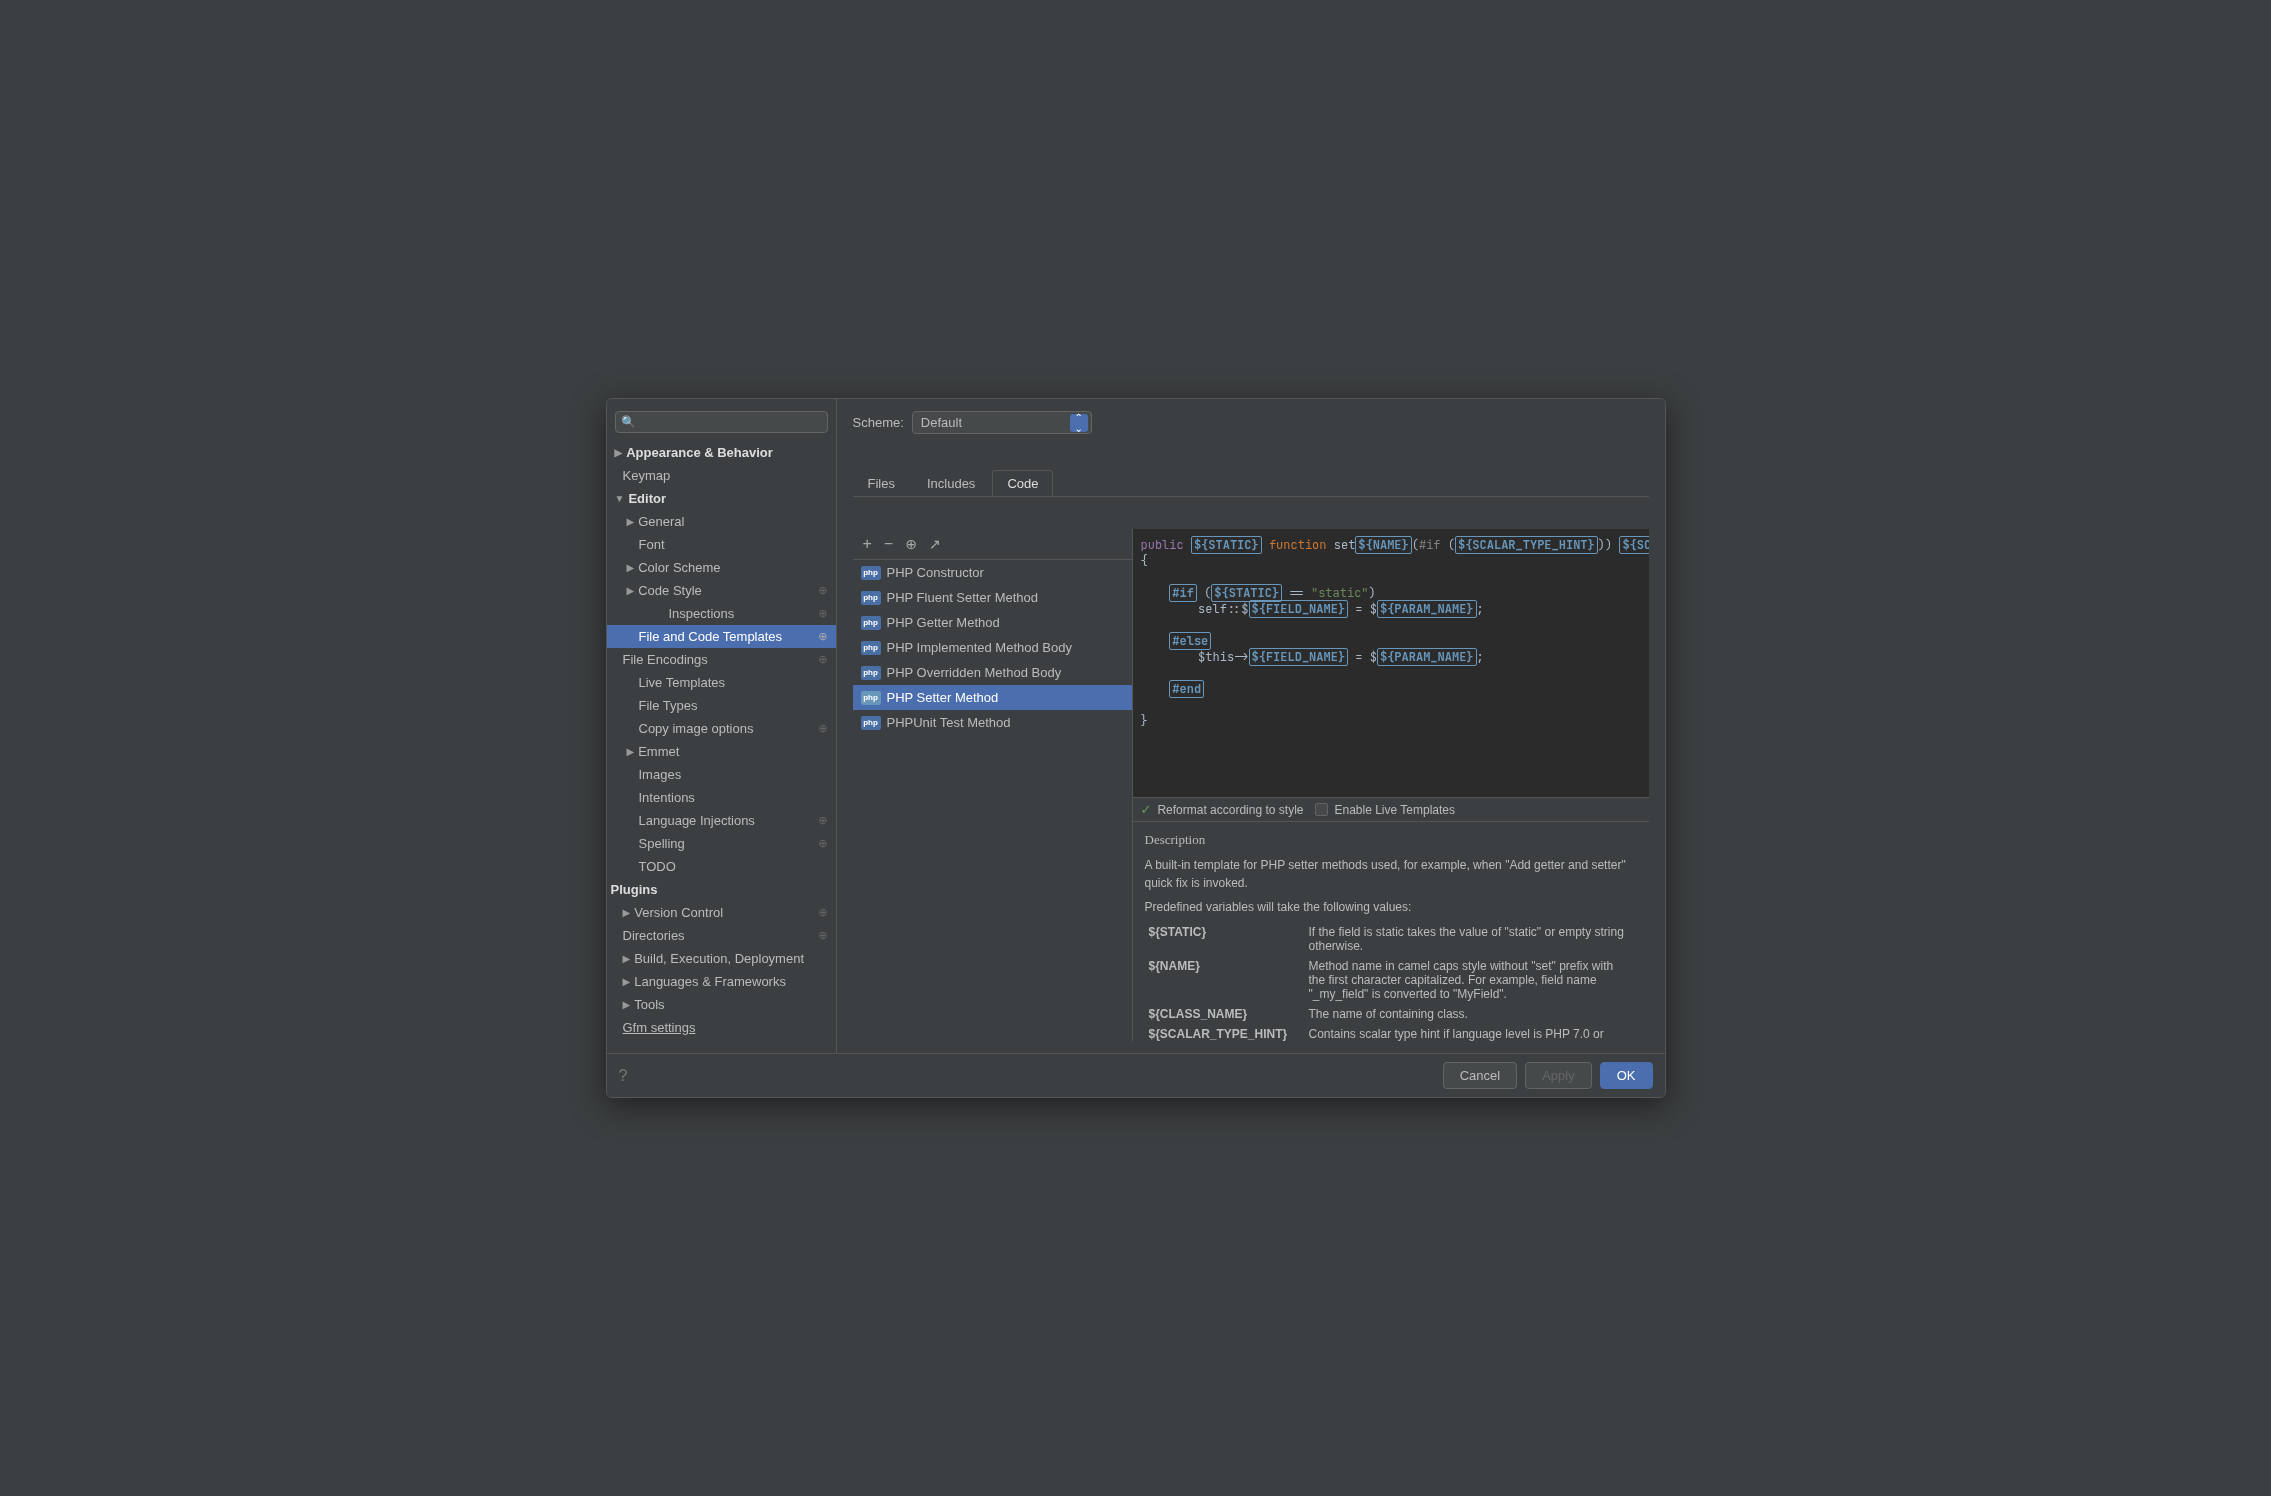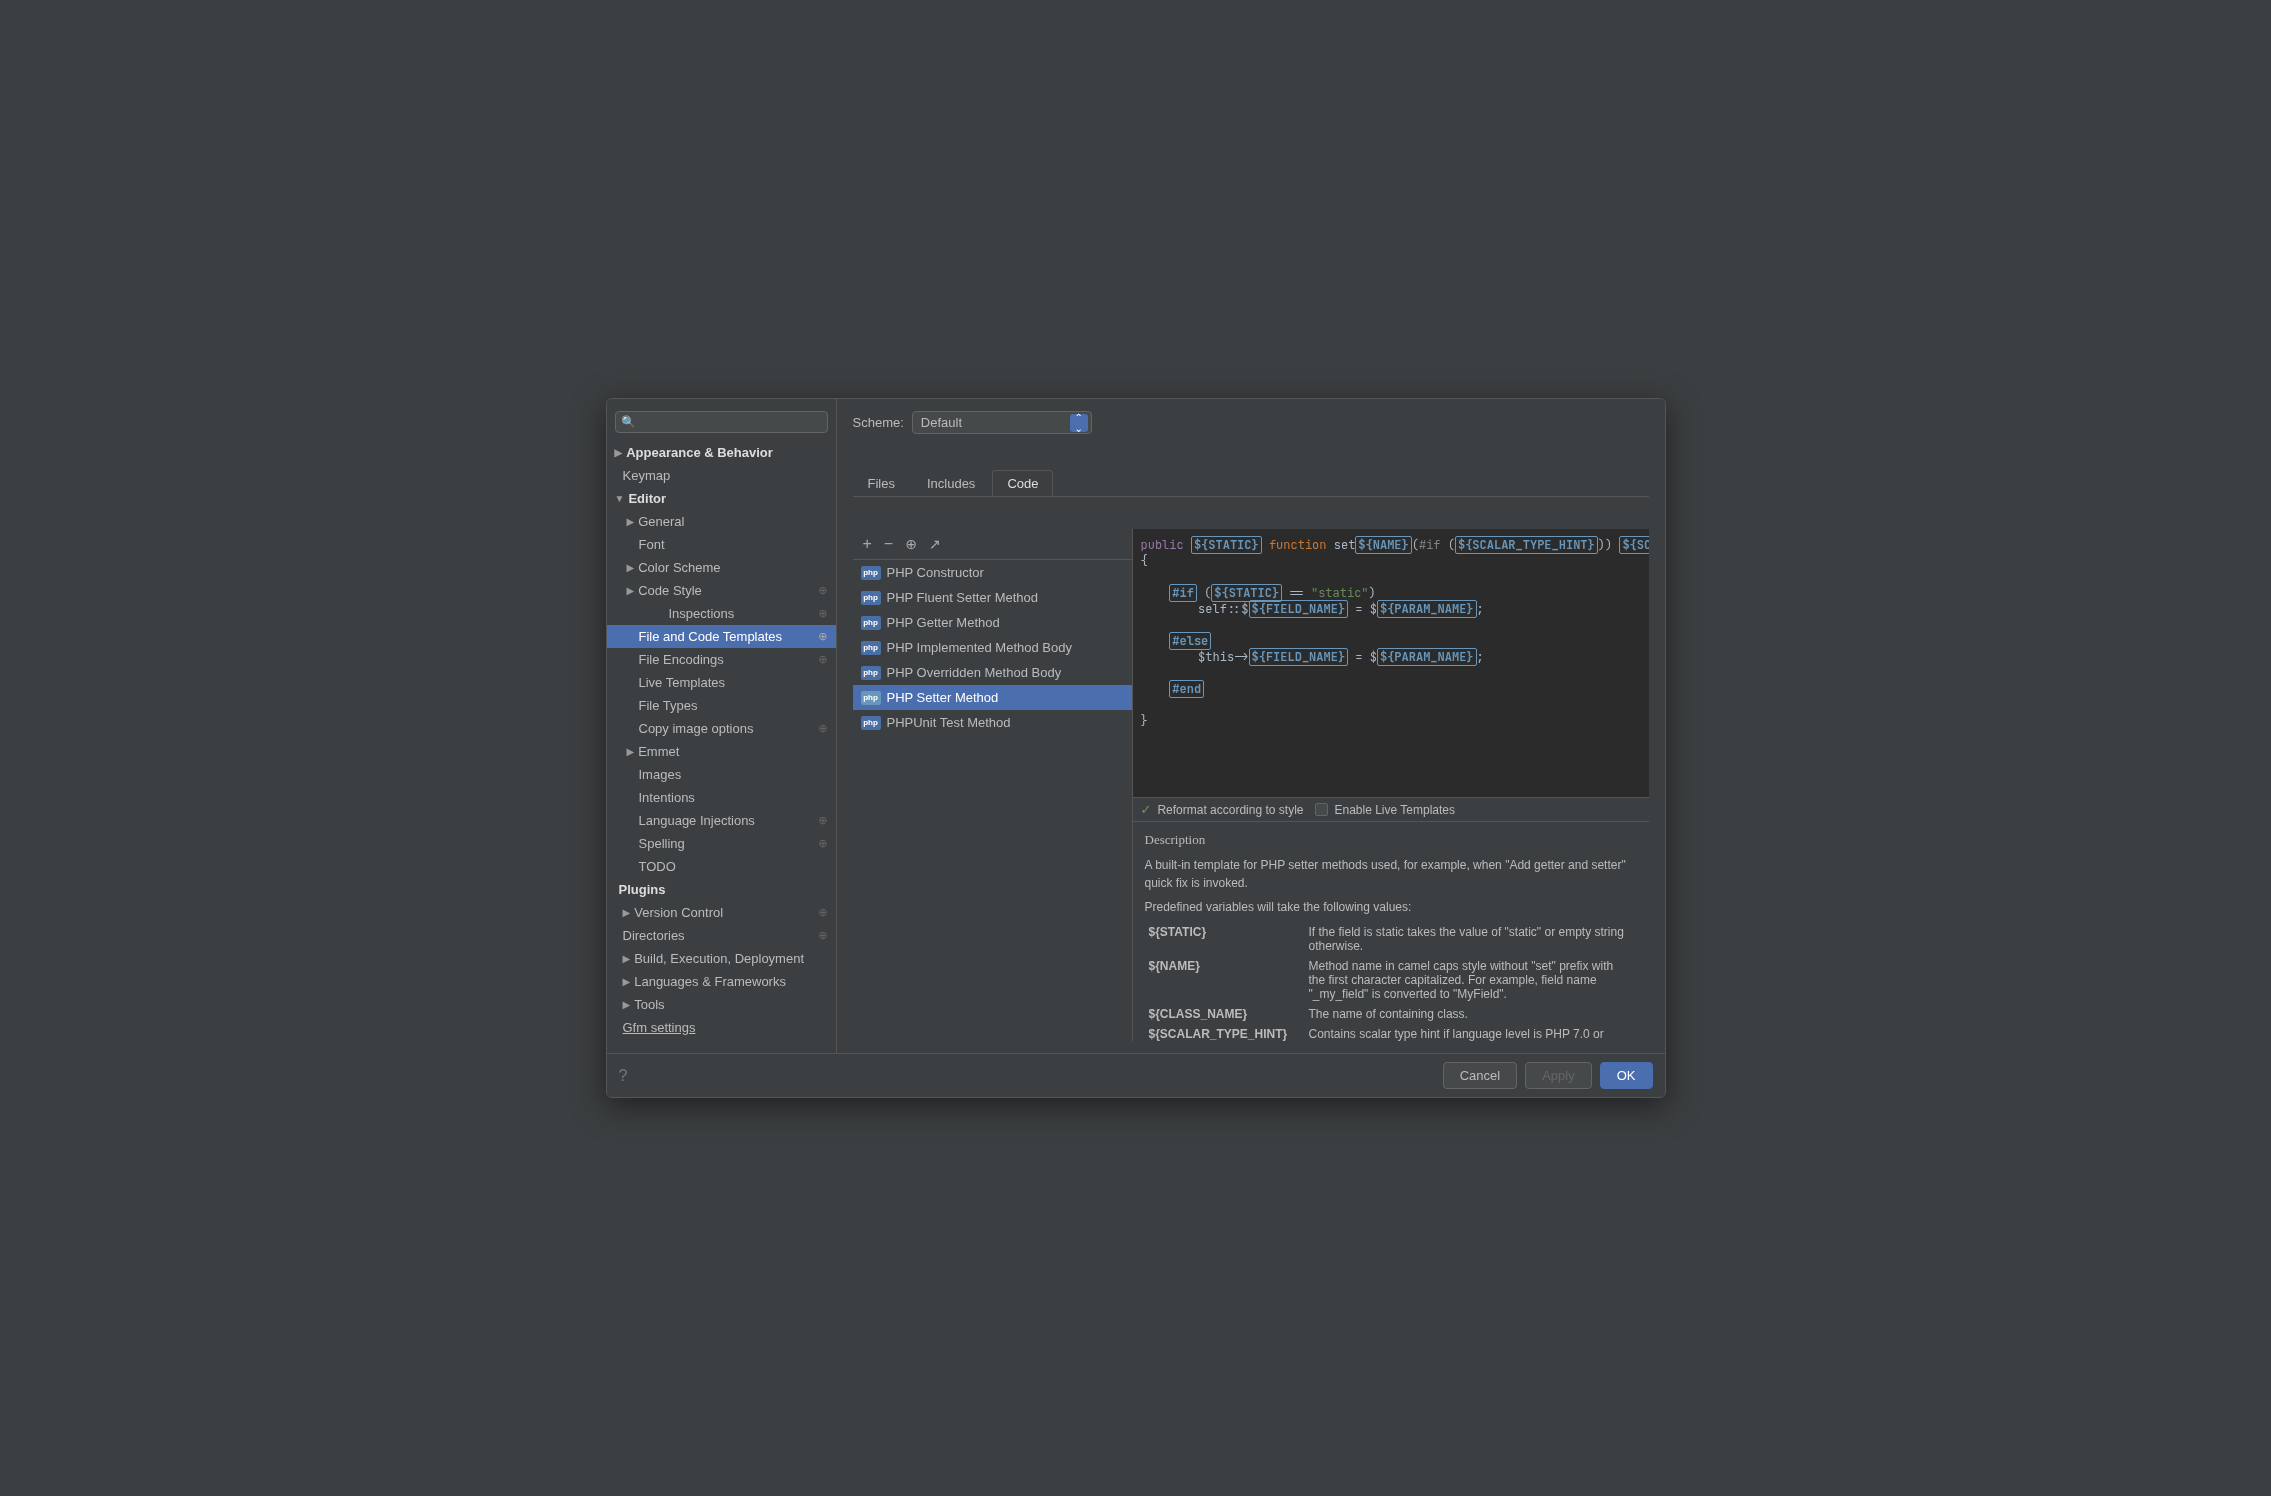--- a/index.html
+++ b/index.html
@@ -352,21 +352,21 @@
         <span class="copy-icon">⊕</span>
       </div>
       <div class="sidebar-item level1" style="padding-left: 32px; margin-left: 30px;">
         <span>Inspections</span>
         <span class="copy-icon">⊕</span>
       </div>
       <div class="sidebar-item level1 selected" style="padding-left: 32px;">
         <span>File and Code Templates</span>
         <span class="copy-icon" style="color:#aaa;">⊕</span>
       </div>
-      <div class="sidebar-item level1" style="padding-left: 32px;">
+      <div class="sidebar-item level1" style="padding-left: 16px;">
         <span>File Encodings</span>
         <span class="copy-icon">⊕</span>
       </div>
       <div class="sidebar-item level1" style="padding-left: 32px;">
         <span>Live Templates</span>
       </div>
       <div class="sidebar-item level1" style="padding-left: 32px;">
         <span>File Types</span>
       </div>
       <div class="sidebar-item level1" style="padding-left: 32px;">
@@ -387,21 +387,21 @@
         <span>Language Injections</span>
         <span class="copy-icon">⊕</span>
       </div>
       <div class="sidebar-item level1" style="padding-left: 32px;">
         <span>Spelling</span>
         <span class="copy-icon">⊕</span>
       </div>
       <div class="sidebar-item level1" style="padding-left: 32px;">
         <span>TODO</span>
       </div>
-      <div class="sidebar-item section-header" style="padding-left: 12px;">
+      <div class="sidebar-item section-header" style="padding-left: 4px;">
         <span>Plugins</span>
       </div>
       <div class="sidebar-item">
         <span class="expand-icon">▶</span>
         <span>Version Control</span>
         <span class="copy-icon">⊕</span>
       </div>
       <div class="sidebar-item" style="padding-left: 16px;">
         <span>Directories</span>
         <span class="copy-icon">⊕</span>

